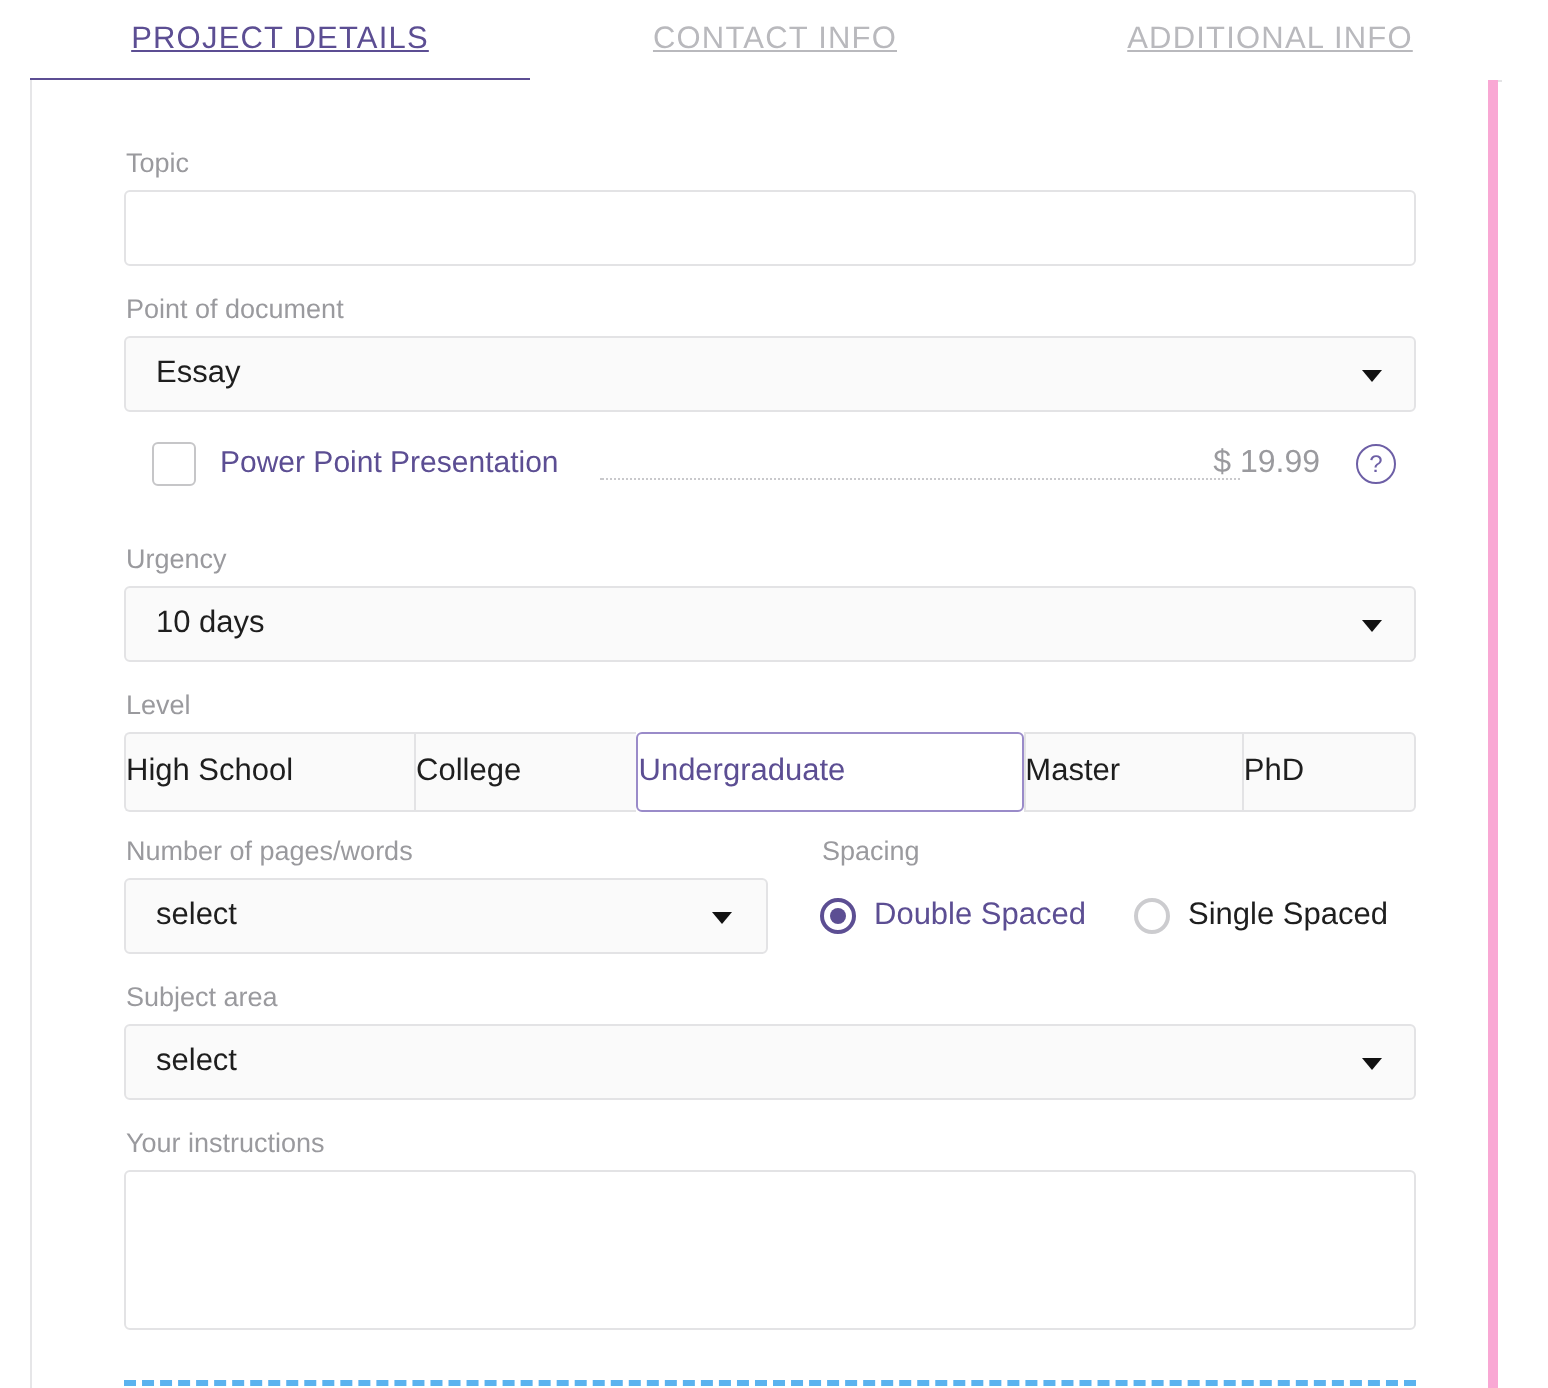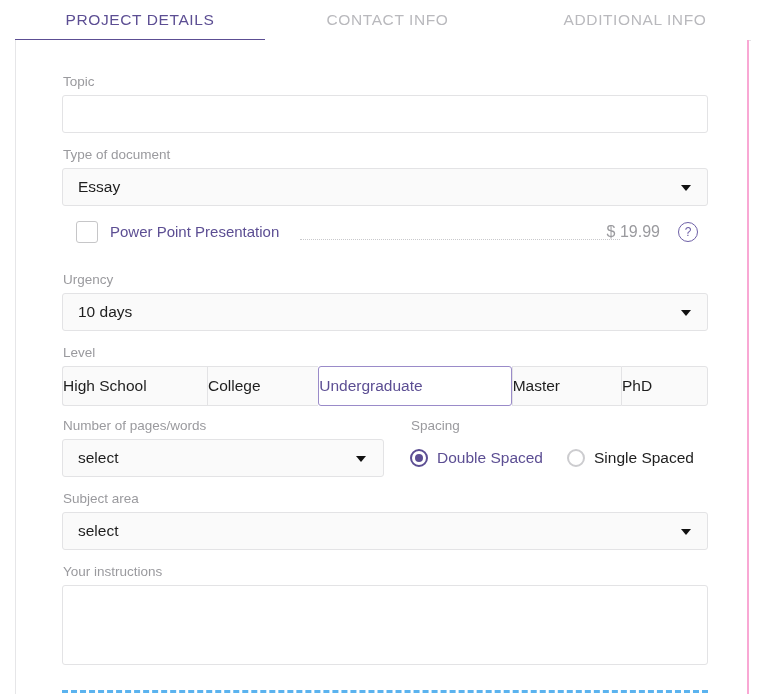--- a/index.html
+++ b/index.html
@@ -28,20 +28,21 @@
     align-items: center;
   }
   .tab {
     font-size: 15.5px;
     letter-spacing: 0.6px;
     text-align: center;
     line-height: 40px;
     height: 40px;
     cursor: pointer;
     white-space: nowrap;
+    text-decoration: underline;
   }
   .tab-0 { width: 250px; margin-left: 15px; color: #5c4e93; }
   .tab-1 { width: 250px; color: #b9b9bd; }
   .tab-2 { width: 245px; color: #b9b9bd; }
 
   .tab-underline-wrap {
     position: absolute;
     left: 15px;
     top: 39px;
     width: 736px;
@@ -65,21 +66,21 @@
   }
 
   
   .card {
     position: absolute;
     left: 15px;
     top: 40px;
     width: 734px;
     height: 654px;
     border-left: 1px solid #e6e6e8;
-    border-right: 2px solid #f9a8d4;
+    border-right: 5px solid #f9a8d4;
     box-sizing: border-box;
     background: #ffffff;
   }
 
   .form-body {
     position: absolute;
     left: 46px;
     top: 0;
     width: 646px;
   }
@@ -341,21 +342,21 @@
 
 <div class="card">
   <div class="form-body">
 
     <div class="row" style="top:34px;">
       <div class="field-label">Topic</div>
       <input class="text-input" type="text" placeholder="" style="">
     </div>
 
     <div class="row" style="top:107px;">
-      <div class="field-label">Type of document</div>
+      <div class="field-label">Point of document</div>
       <div class="select-box">
         <span class="sel-value">Essay</span>
         <span class="caret"></span>
       </div>
     </div>
 
     <div class="row" style="top:178px; width:646px; height:30px;">
       <div class="ppt-row">
         <div class="checkbox"></div>
         <div class="ppt-label">Power Point Presentation</div>

